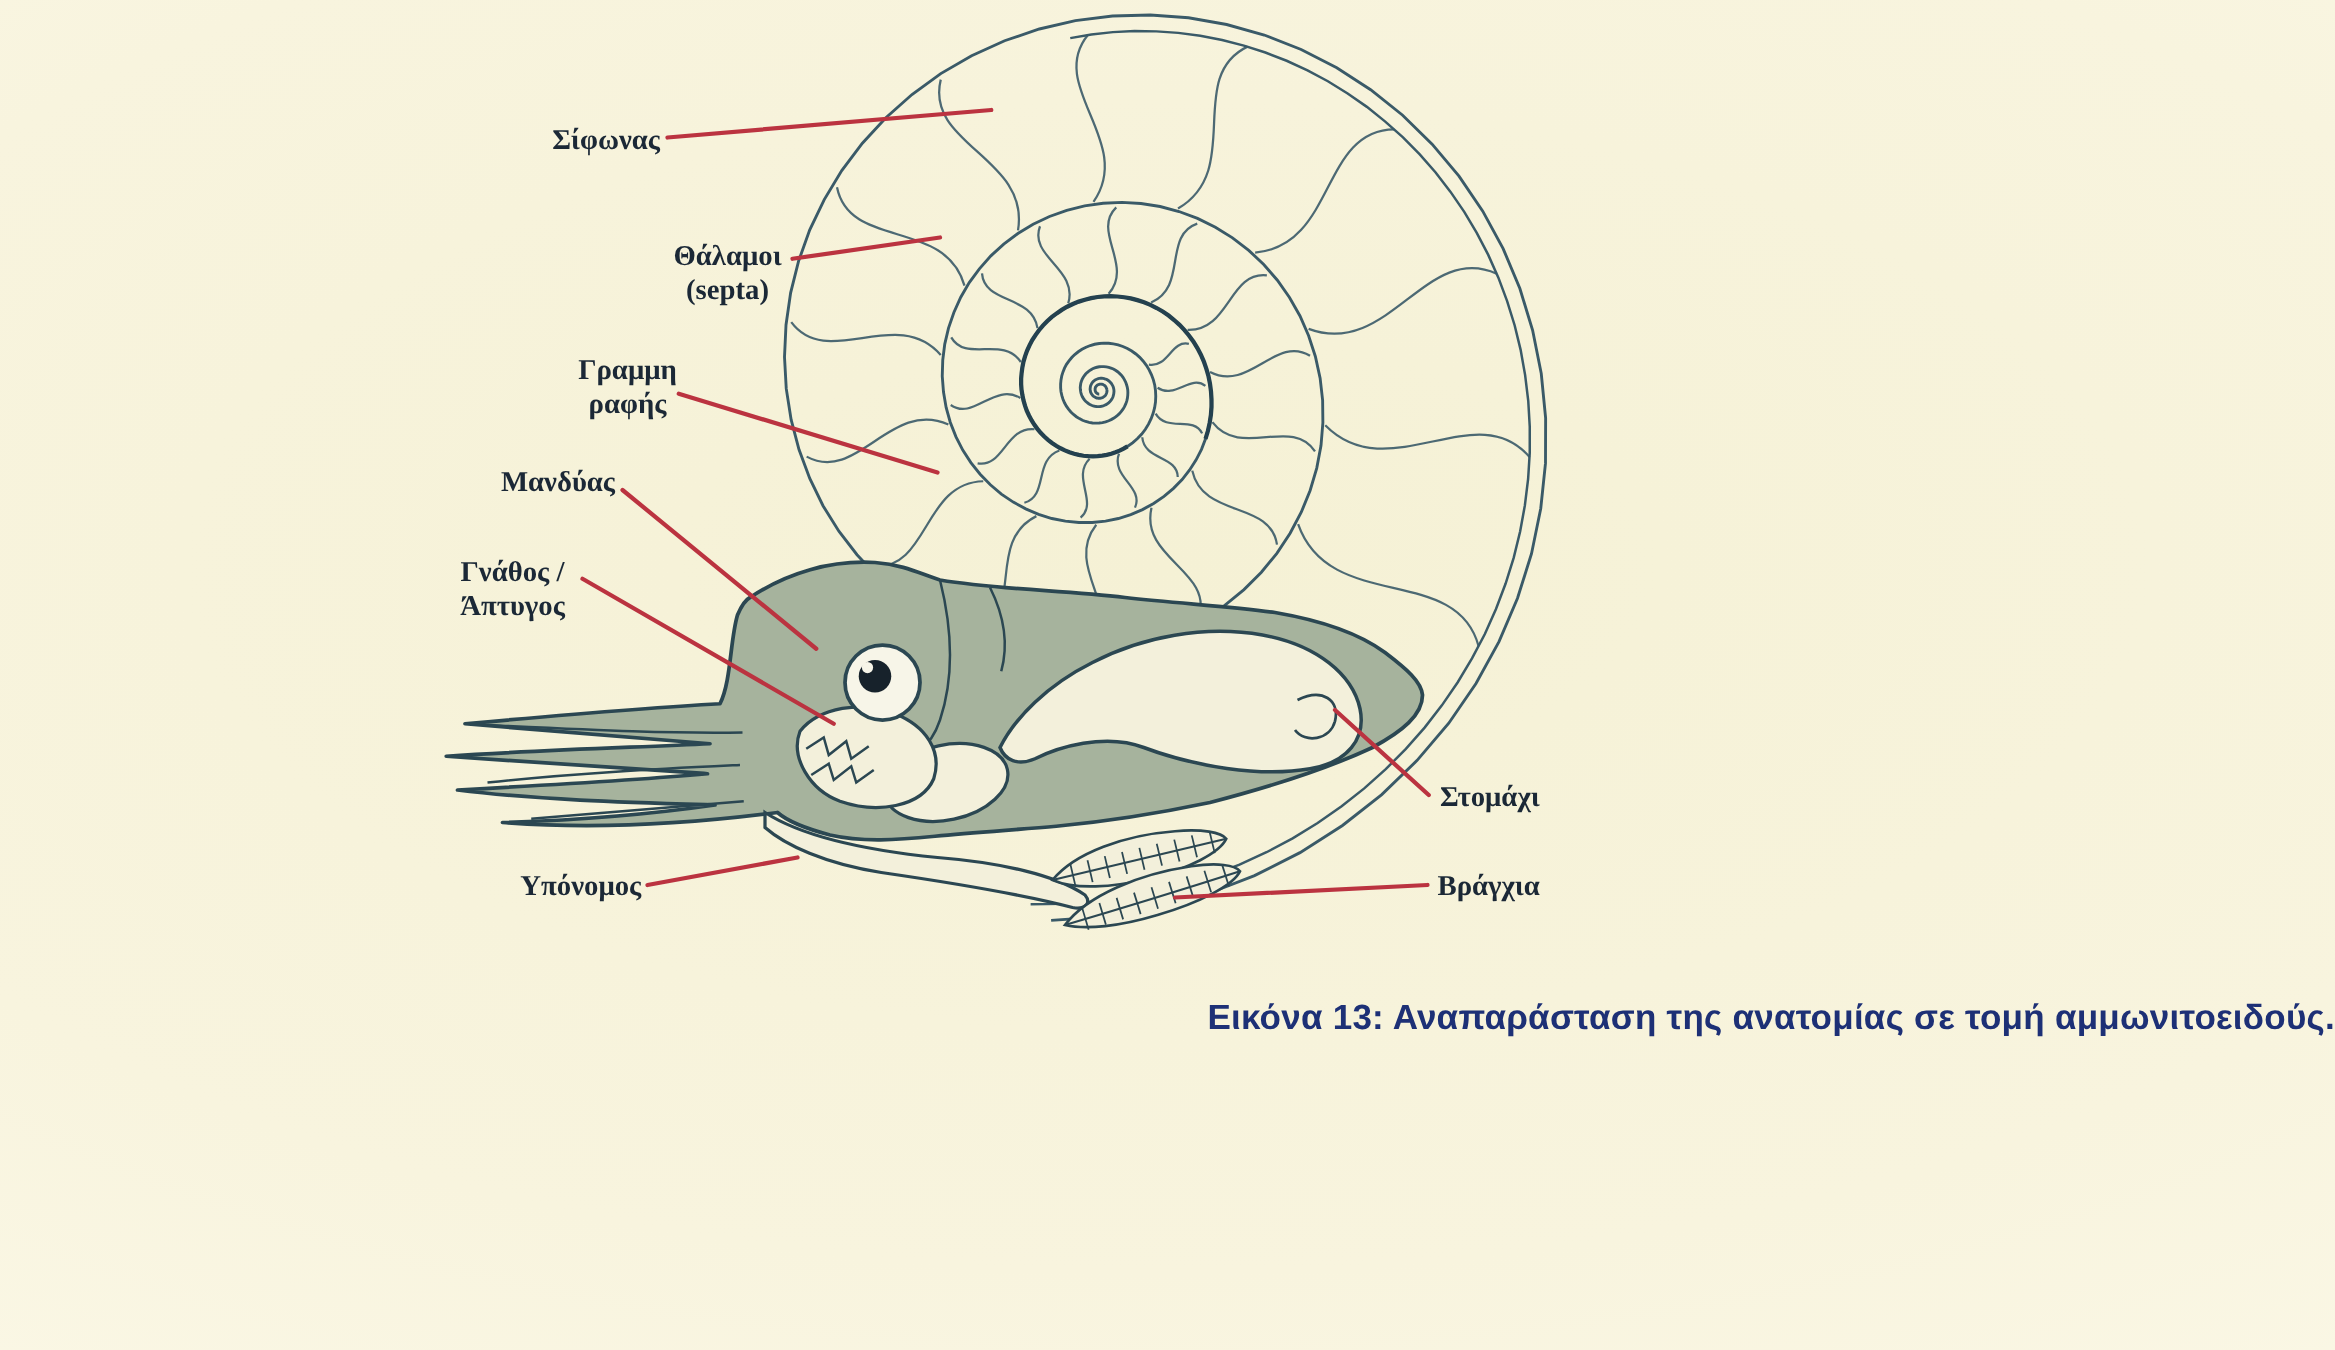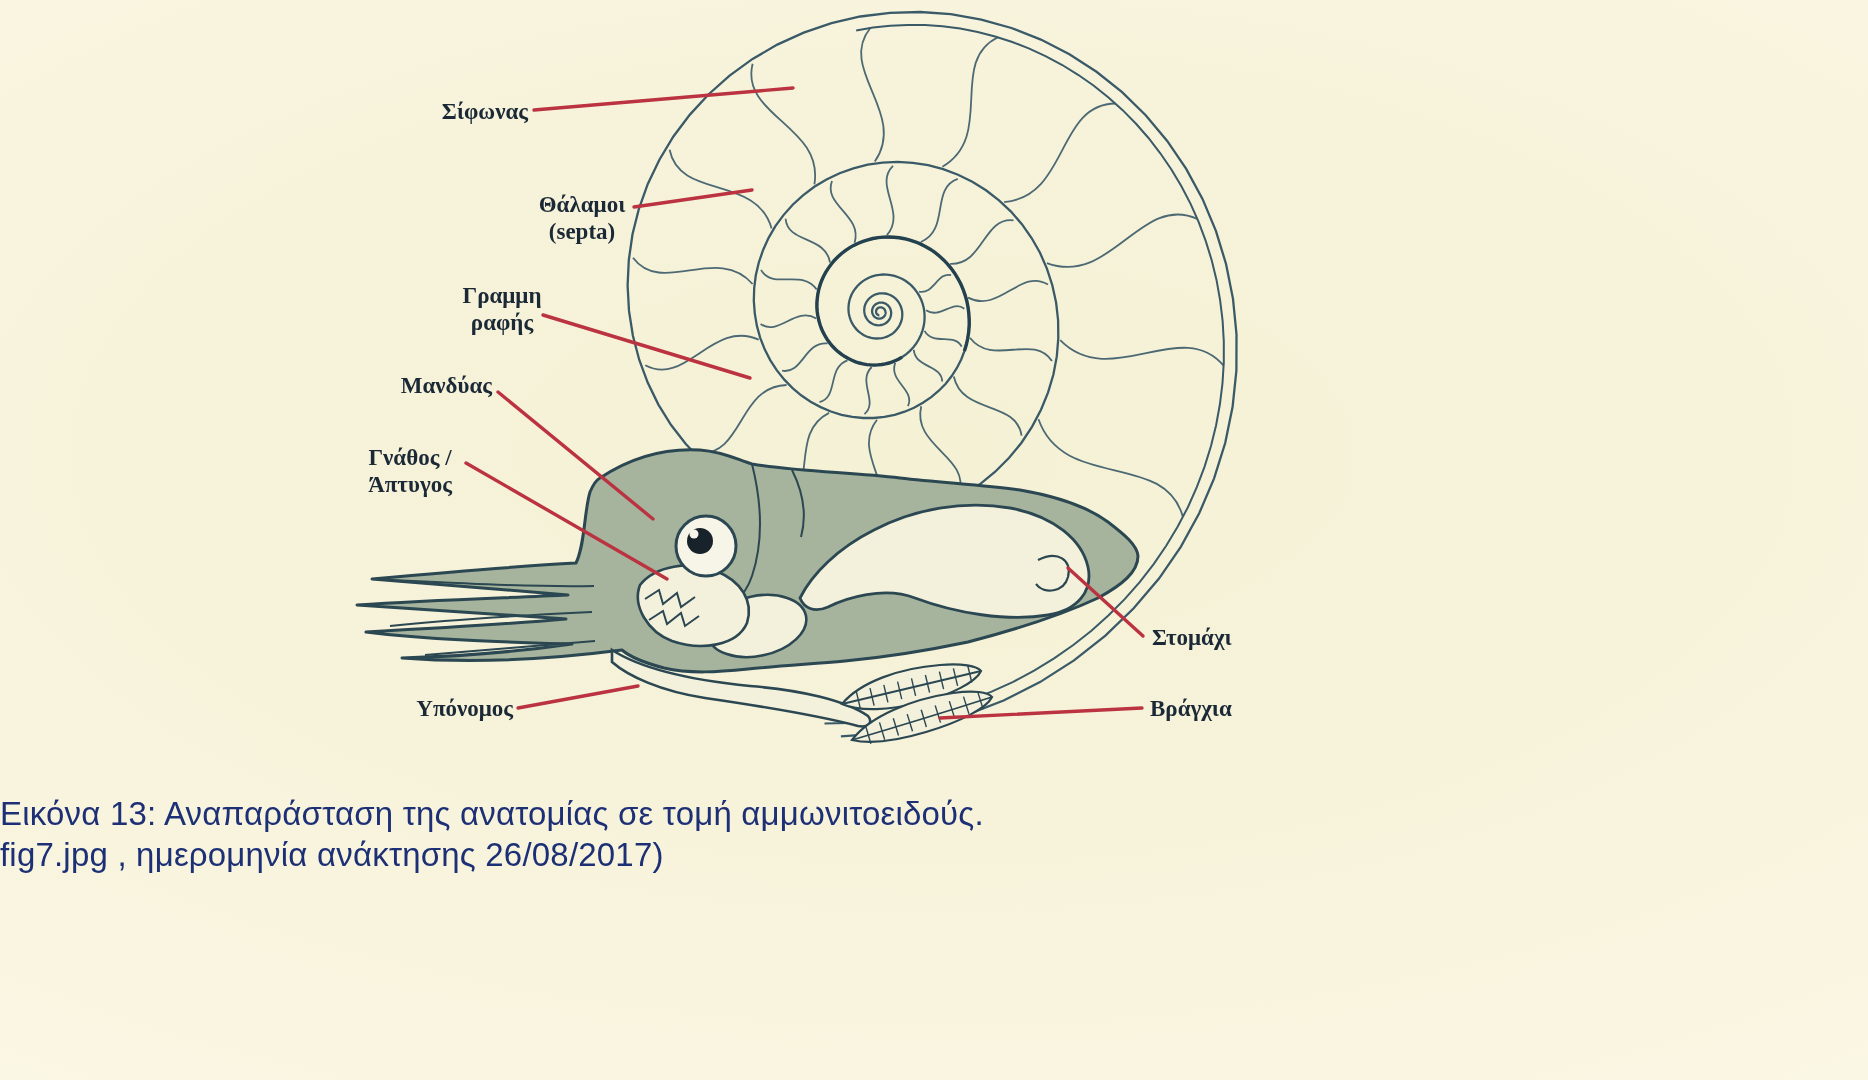--- a/index.html
+++ b/index.html
@@ -17,23 +17,23 @@
     stroke-linecap: round;
   }
   .labels text {
     font-family: "Liberation Serif", serif;
     font-weight: bold;
     font-size: 23px;
     fill: var(--label, #1b2836);
   }
   .caption {
     position: absolute; left: 0; right: 0; top: 793px;
-    text-align: left;
+    text-align: right;
     color: var(--cap, #1d3076);
-    font-size: 33px; font-weight: 400; line-height: 41px;
+    font-size: 28px; font-weight: 700; line-height: 41px;
     letter-spacing: 0.2px;
   }
 </style>
 </head>
 <body>
 
 <svg id="diagram-svg" width="1868" height="1080" viewBox="0 0 1868 1080">
 
   <g id="art">
       <g fill="none" stroke="#3a5a68">
@@ -145,14 +145,13 @@
       <text x="410" y="492" text-anchor="middle">Άπτυγος</text>
       <text x="513" y="716" text-anchor="end">Υπόνομος</text>
       <text x="1152" y="645">Στομάχι</text>
       <text x="1150" y="716">Βράγχια</text>
     </g>
   </g>
 </svg>
 
 <div class="caption">
   <div>Εικόνα 13: Αναπαράσταση της ανατομίας σε τομή αμμωνιτοειδούς.</div>
-  <div>fig7.jpg , ημερομηνία ανάκτησης 26/08/2017)</div>
 </div>
 
 </body></html>

